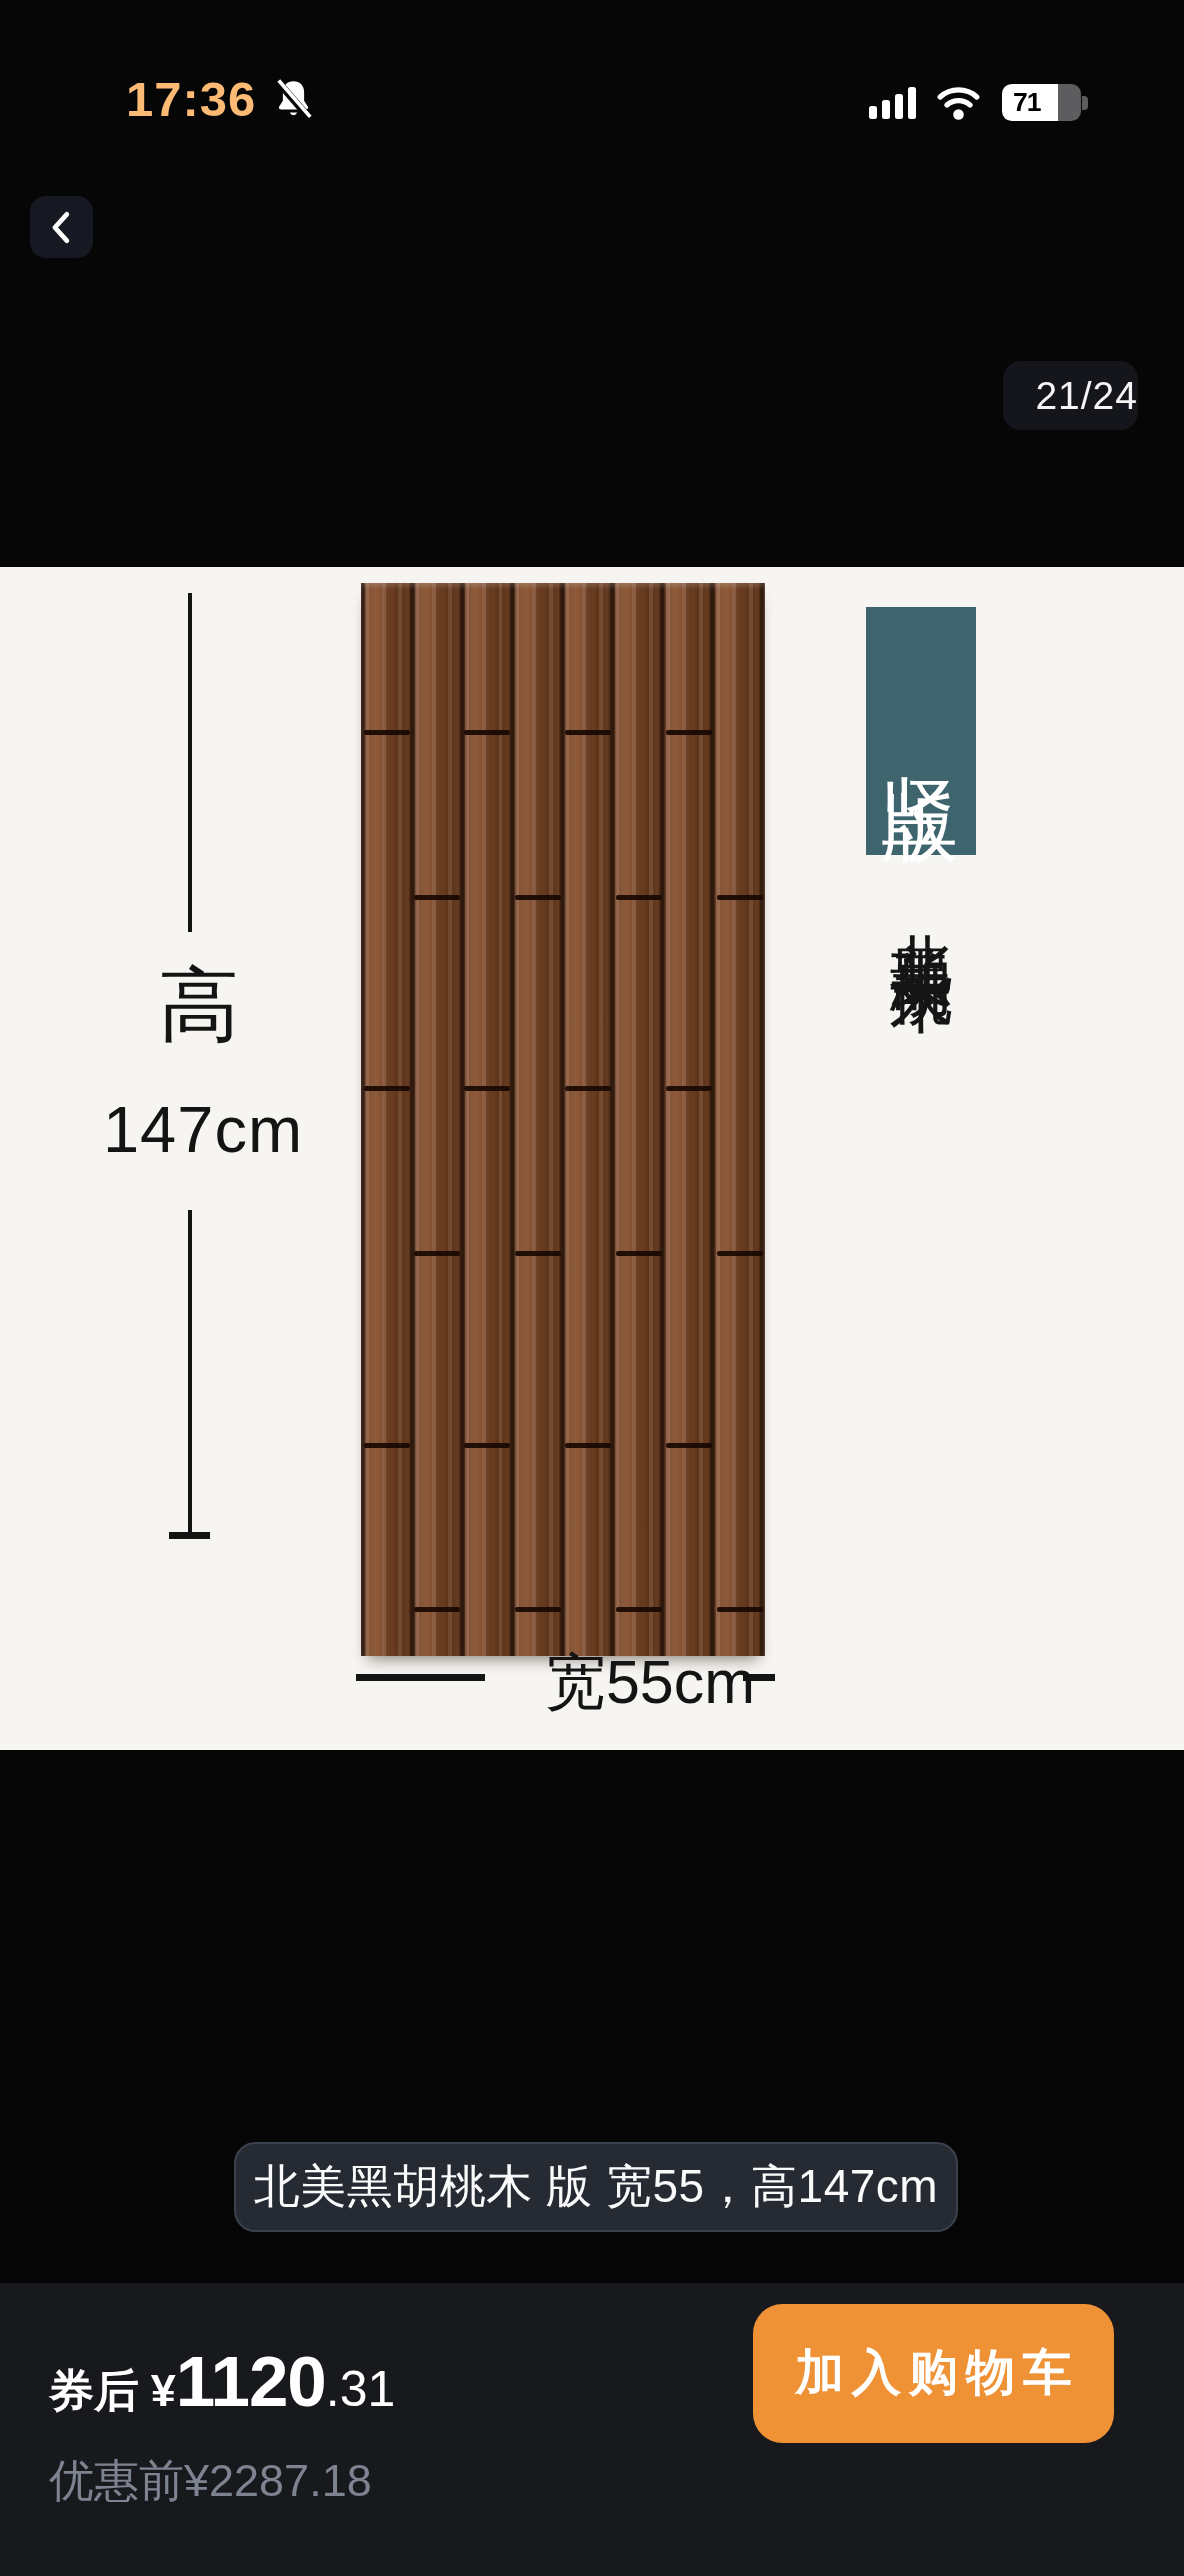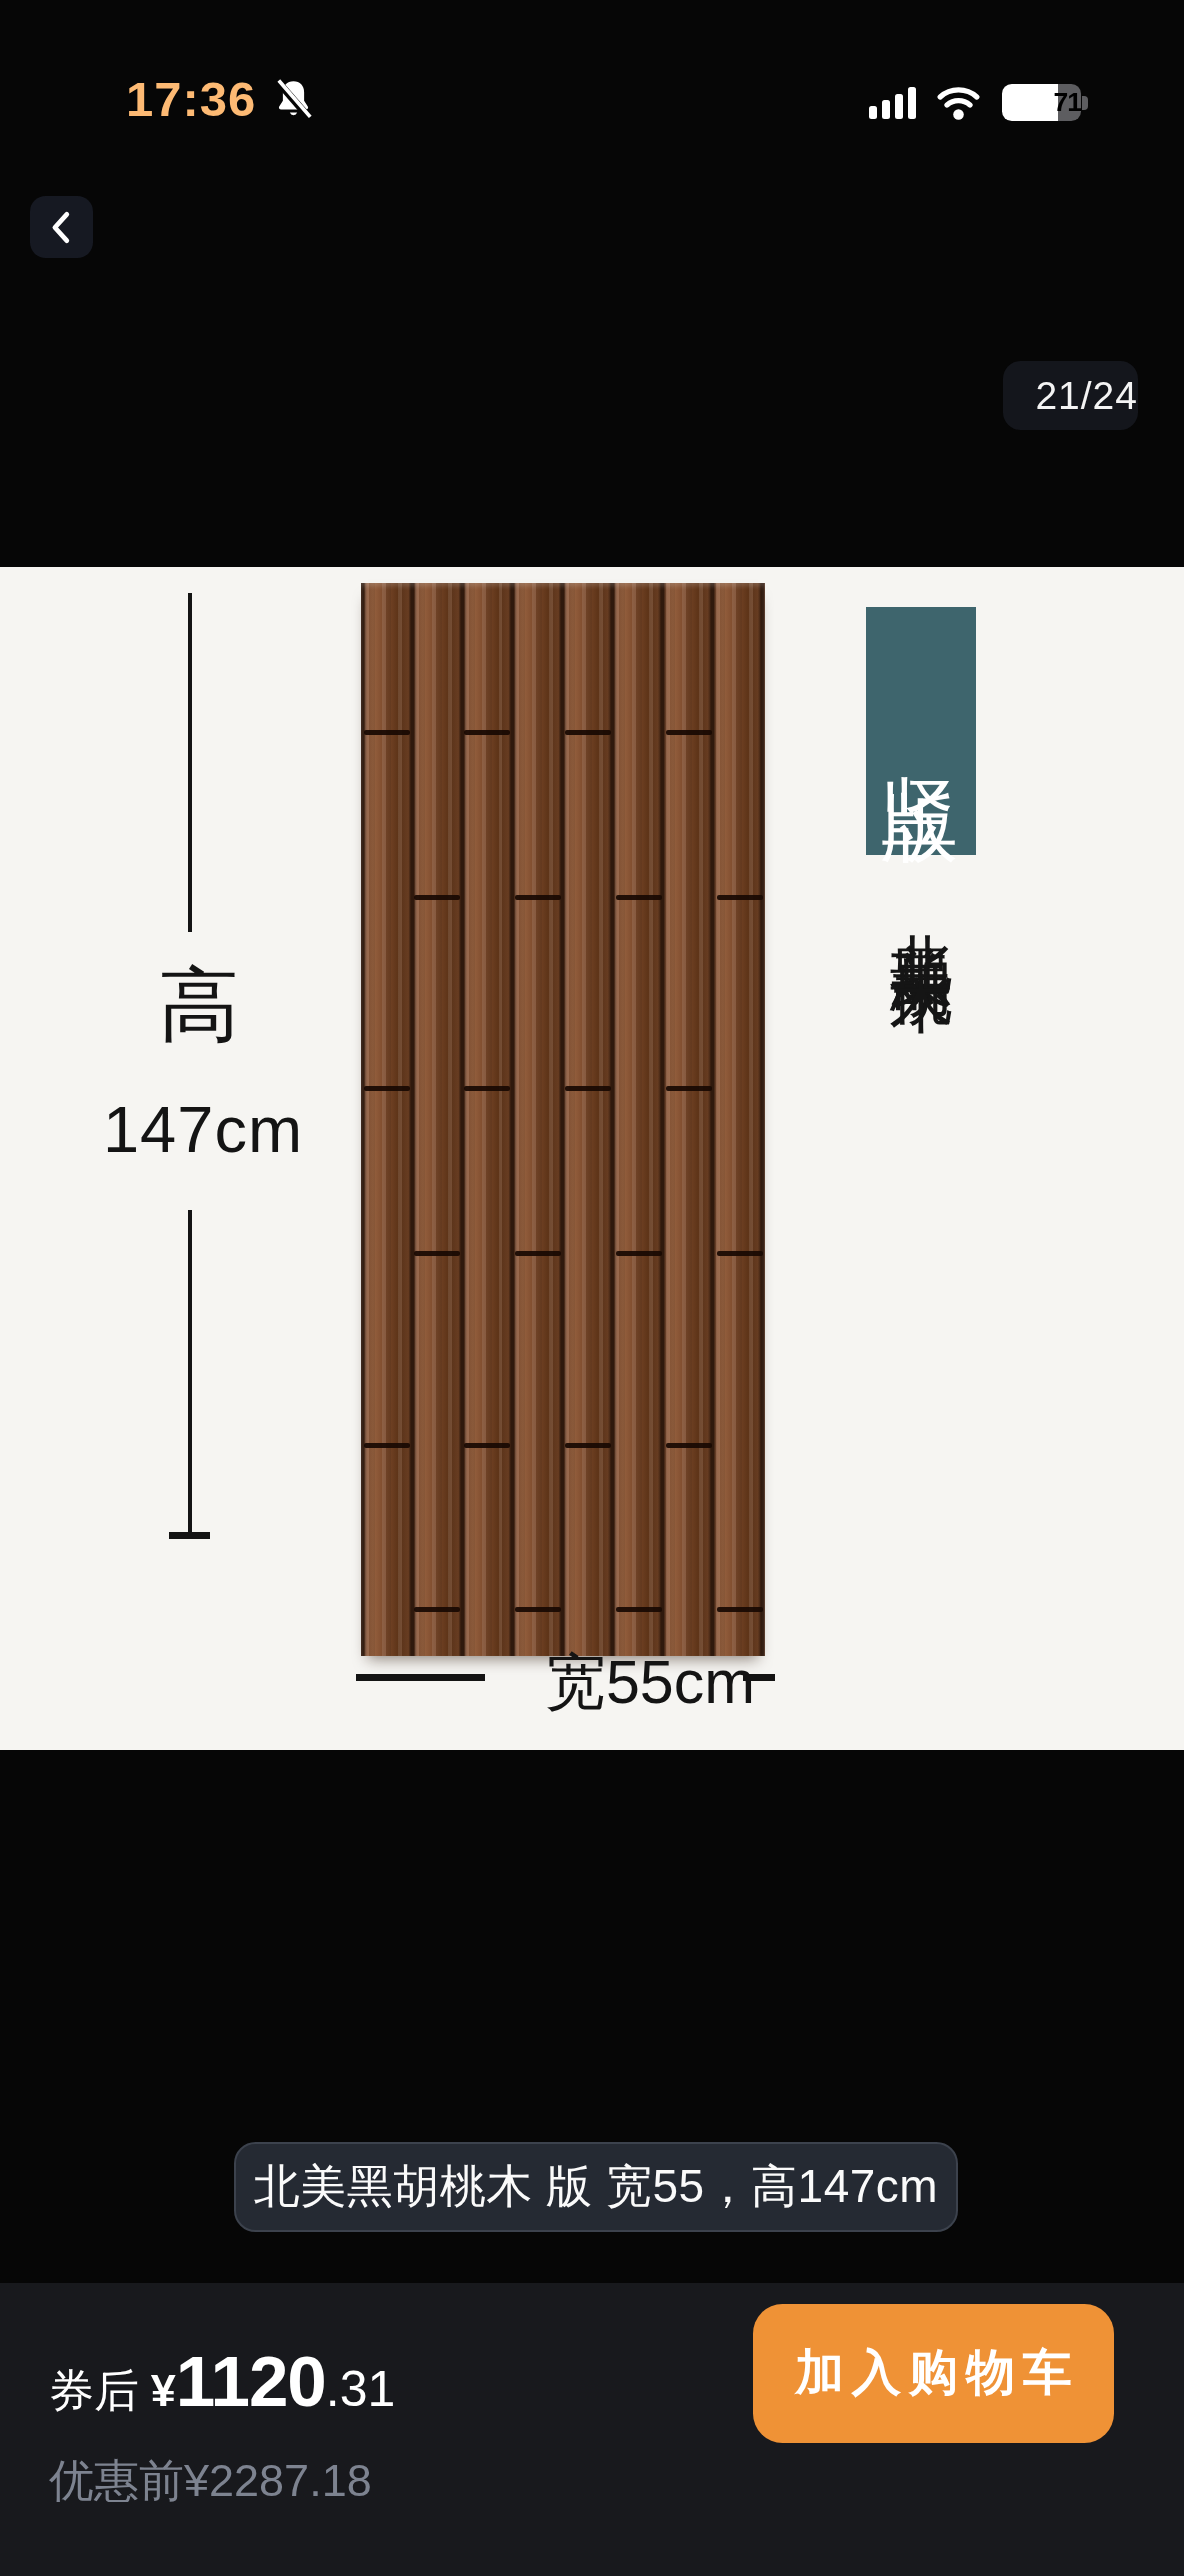--- a/index.html
+++ b/index.html
@@ -21,21 +21,21 @@
     position:absolute; top:83px; right:104px;
     display:flex; align-items:center; gap:17.7px;
   }
   .sigbars { display:flex; align-items:flex-end; gap:4.9px; height:33px; }
   .sigbars span { width:7.9px; background:#fff; border-radius:2.5px; display:block; }
   .sigbars .b1{height:12.8px}.sigbars .b2{height:18.7px}.sigbars .b3{height:25.5px}.sigbars .b4{height:32px}
   .wifi { width:51px; height:39px; }
   .battery {
     position:relative; width:79px; height:37px; border-radius:9.8px;
     background:linear-gradient(to right, #ffffff 0 71%, #5d5d60 71% 100%);
-    display:flex; align-items:center; justify-content:flex-end;
+    display:flex; align-items:center; justify-content:flex-start;padding-left:11px;
   }
   .battery .pct { color:#000; font-size:26.5px; font-weight:700; letter-spacing:-1px; }
   .battery .nub {
     position:absolute; right:-6.9px; top:11.8px; width:5.9px; height:13.8px;
     background:#5d5d60; border-radius:0 3.9px 3.9px 0;
   }
 
   
   .back-btn {
     position:absolute; left:30px; top:196px; width:63px; height:62px;
@@ -100,21 +100,21 @@
 
   
   .bottom-bar {
     position:absolute; left:0; top:2283px; width:1185px; height:293px;
     background:#18191d;
   }
   .price-row {
     position:absolute; left:49px; top:63px;
     display:flex; align-items:baseline; color:#fff; line-height:1;
   }
-  .coupon-prefix { font-size:45px; font-weight:400; }
+  .coupon-prefix { font-size:45px; font-weight:700; }
   .currency { font-size:45px; font-weight:700; margin-left:11.8px; }
   .price-int { font-size:71px; font-weight:700; letter-spacing:-1px; }
   .price-dec { font-size:50px; font-weight:400; }
   .orig-row {
     position:absolute; left:49px; top:171px;
     color:var(--muted,#7d8390); font-size:45px; line-height:1.2;
   }
   .cart-btn {
     position:absolute; left:753px; top:20.6px; width:361px; height:139px;
     background:var(--accent,#ef9236); border-radius:29.5px; border:none;

